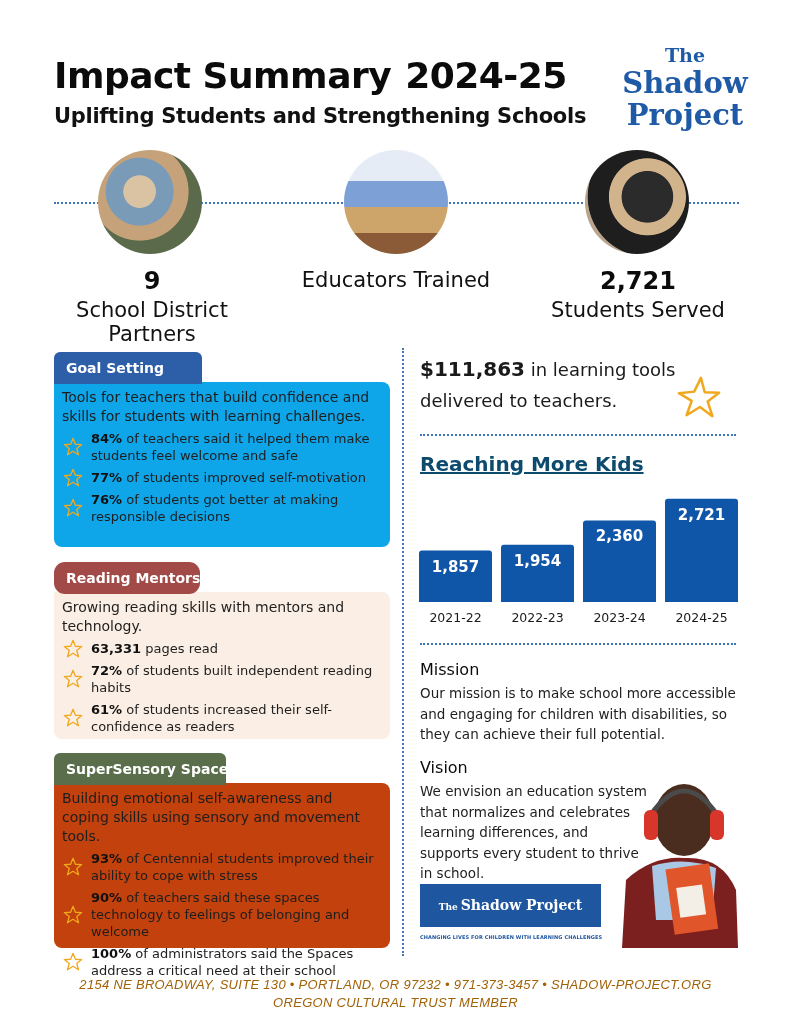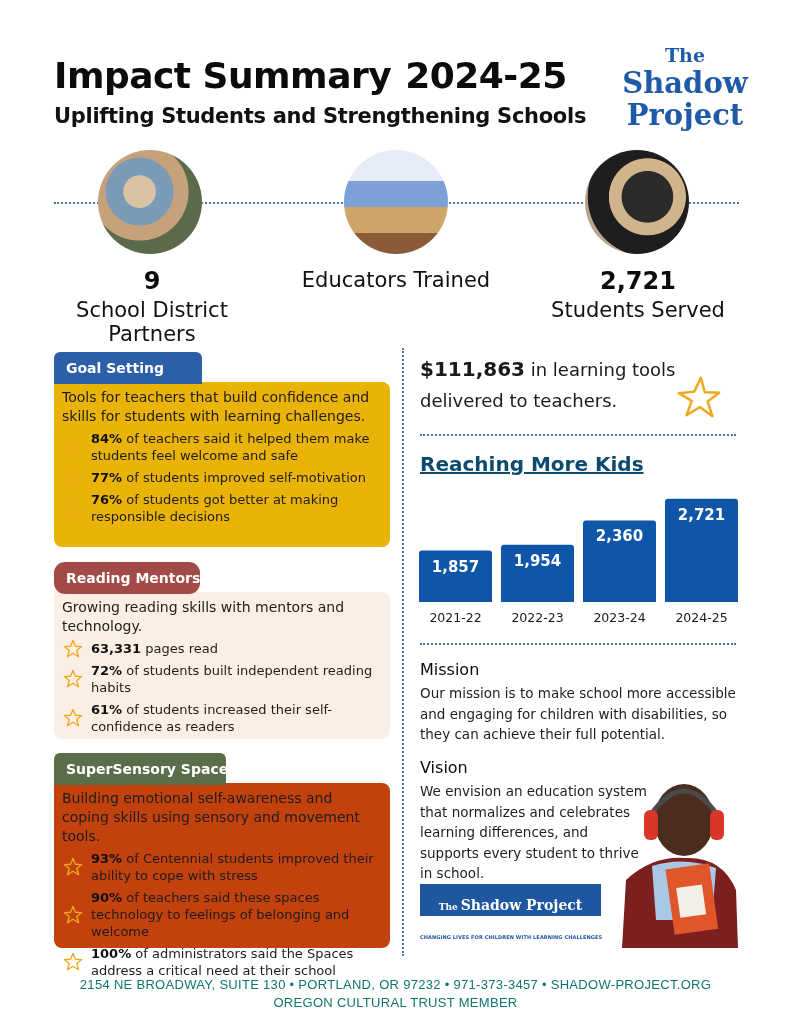--- a/index.html
+++ b/index.html
@@ -30,21 +30,21 @@
   .card { position: absolute; left: 54px; width: 336px; border-radius: 8px; }
   .card .tab { position: absolute; left: 0; top: 0; height: 32px; padding: 0 12px; border-radius: 6px 6px 0 0; color: #fff; font-weight: bold; font-size: 14px; line-height: 32px; white-space: nowrap; }
   .card .body { position: absolute; left: 0; right: 0; top: 30px; bottom: 0; border-radius: 0 8px 8px 8px; padding: 6px 8px 0 8px; }
   .card .intro { font-size: 14px; line-height: 19px; color: #1e1e1e; margin-bottom: 4px; }
   .card .item { position: relative; padding-left: 29px; font-size: 13px; line-height: 17px; color: #1e1e1e; margin-bottom: 5px; }
   .card .item .star { position: absolute; left: 0; top: 50%; transform: translateY(-50%); width: 22px; height: 22px; }
   .card .item b { font-weight: bold; color: #111; }
 
   .card-goal { top: 352px; height: 195px; }
   .card-goal .tab { background: #2d5fa8; width: 148px; }
-  .card-goal .body { background: #eab308; }
+  .card-goal .body { background: #0ea5e9; }
 
   .card-reading { top: 562px; height: 177px; }
   .card-reading .tab { background: #a24a47; width: 146px; border-radius: 11px; }
   .card-reading .body { background: #fbeee4; }
 
   .card-sensory { top: 753px; height: 195px; }
   .card-sensory .tab { background: #5b6e4c; width: 172px; }
   .card-sensory .body { background: #c2410c; }
 
   .tools { position: absolute; left: 420px; top: 354px; width: 270px; font-size: 18px; line-height: 31px; color: #1a1a1a; }
@@ -58,25 +58,25 @@
 
   .sec-title { position: absolute; left: 420px; font-size: 16px; font-weight: normal; color: #0b0b0b; }
   .sec-text { position: absolute; left: 420px; font-size: 13.5px; line-height: 20.5px; color: #1e1e1e; }
   .mission-title { top: 660px; }
   .mission-text { top: 683px; width: 320px; }
   .vision-title { top: 758px; }
   .vision-text { top: 781px; width: 230px; }
 
   .kid-photo { position: absolute; left: 612px; top: 770px; width: 126px; height: 178px; }
 
-  .banner { position: absolute; left: 420px; top: 884px; width: 181px; height: 32px; background: #1e56a0; color: #fff; text-align: center; line-height: 43px; font-family: "DejaVu Serif", serif; font-weight: bold; font-size: 14px; white-space: nowrap; }
+  .banner { position: absolute; left: 420px; top: 884px; width: 181px; height: 43px; background: #1e56a0; color: #fff; text-align: center; line-height: 43px; font-family: "DejaVu Serif", serif; font-weight: bold; font-size: 14px; white-space: nowrap; }
   .banner .the { font-size: 9px; margin-right: 3px; }
   .tagline { position: absolute; left: 420px; top: 934px; width: 181px; text-align: center; font-size: 5px; font-weight: bold; color: #1e56a0; letter-spacing: 0.1px; white-space: nowrap; }
 
-  .footer { position: absolute; left: 0; right: 0; top: 976px; text-align: center; font-family: "Liberation Sans", sans-serif; font-size: 13px; line-height: 18px; color: #0f766e; letter-spacing: 0.3px; }
+  .footer { position: absolute; left: 0; right: 0; top: 976px; text-align: center; font-family: "Liberation Sans", sans-serif; font-size: 13px; line-height: 18px; color: #a16207; letter-spacing: 0.3px; font-style: italic; }
 </style>
 </head>
 <body>
 
 <svg width="0" height="0" style="position:absolute">
   <defs>
     <symbol id="star-sym" viewBox="0 0 24 24">
       <path d="M12 2.5 L14.6 9 L21.5 9.3 L16.1 13.6 L18 20.5 L12 16.6 L6 20.5 L7.9 13.6 L2.5 9.3 L9.4 9 Z" fill="none" stroke="#f0a81f" stroke-width="1.4" stroke-linejoin="round"></path>
     </symbol>
   </defs>

